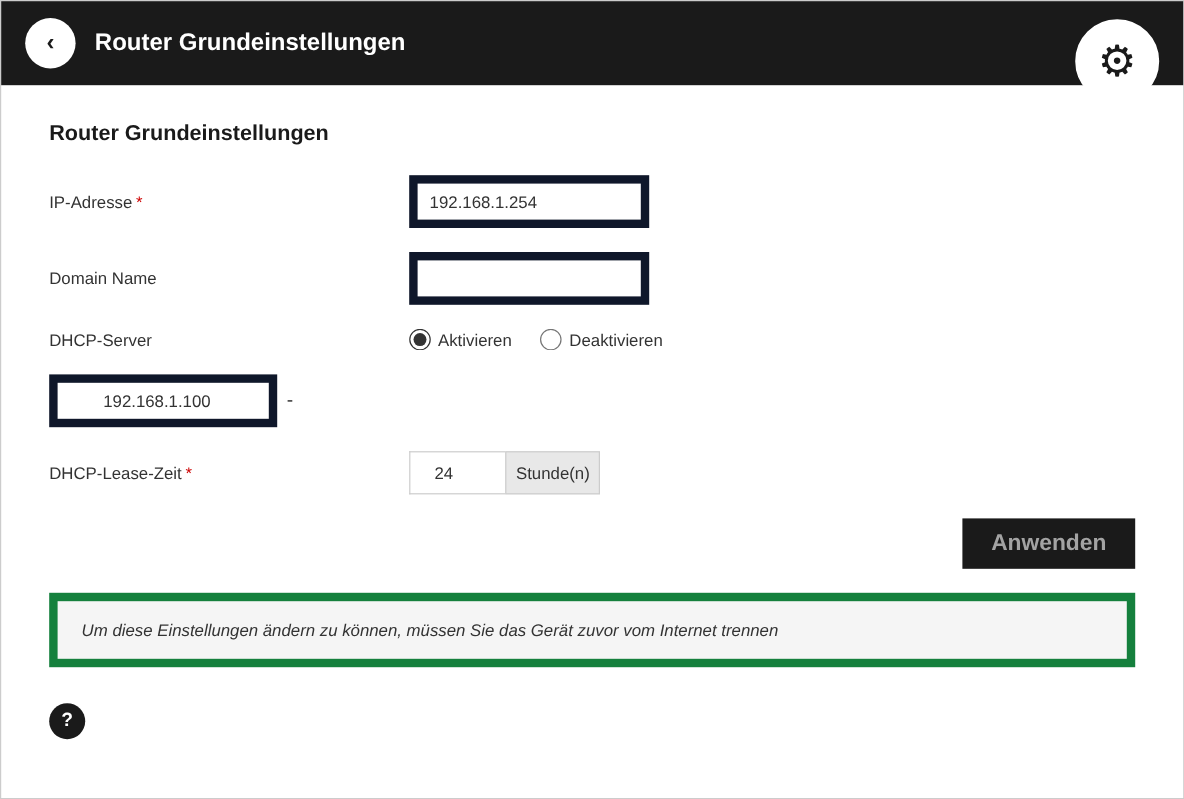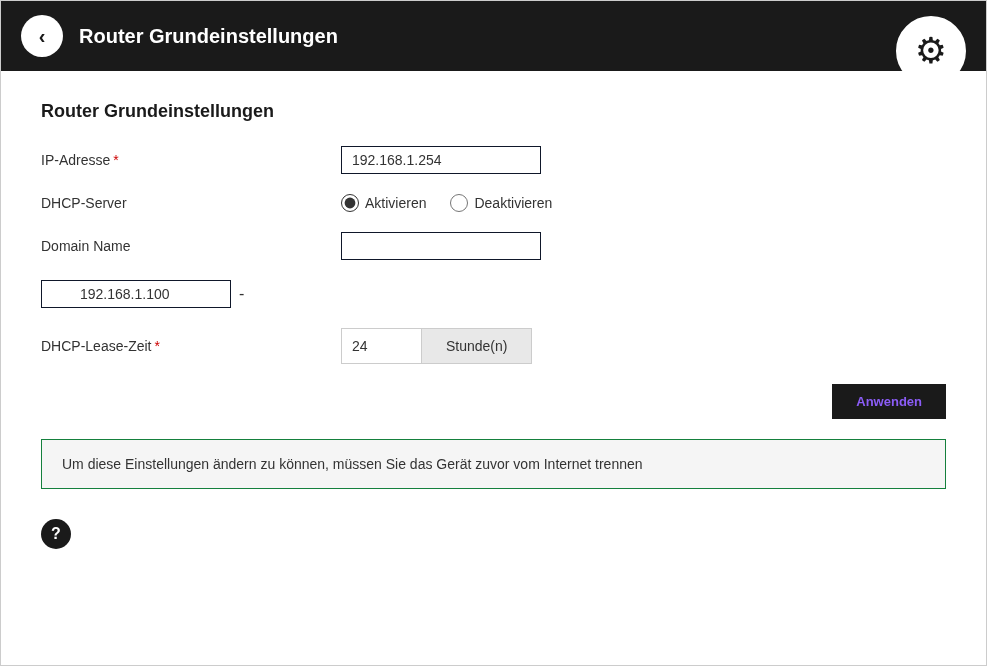--- a/index.html
+++ b/index.html
@@ -95,22 +95,22 @@
       font-size: 14px;
       color: #333;
       flex-shrink: 0;
     }
     .required-star {
       color: #cc0000;
       margin-left: 3px;
     }
     .form-input {
       width: 200px;
-      height: 28px;
-      border: 1px solid #0f172a;
+      height: 44px;
+      border: 7px solid #0f172a;
       padding: 0 10px;
       font-size: 14px;
       color: #333;
       outline: none;
     }
     .radio-group {
       display: flex;
       align-items: center;
       gap: 24px;
     }
@@ -143,57 +143,58 @@
     }
     .lease-group {
       display: flex;
       align-items: center;
     }
     .lease-input {
       width: 80px;
       height: 36px;
       border: 1px solid #ccc;
       border-right: none;
-      padding: 0 10px;
+      padding: 0 20px;
       font-size: 14px;
       color: #333;
       outline: none;
     }
     .lease-unit {
       height: 36px;
       background: #e8e8e8;
       border: 1px solid #ccc;
-      padding: 0 24px;
+      padding: 0 8px;
       font-size: 14px;
       color: #333;
       display: flex;
       align-items: center;
     }
     .apply-button-row {
       display: flex;
       justify-content: flex-end;
       margin-top: 10px;
       margin-bottom: 20px;
     }
     .apply-button {
       background: #1a1a1a;
-      color: #8b5cf6;
+      color: #a3a3a3;
       border: none;
       padding: 10px 24px;
-      font-size: 13px;
+      font-size: 19px;
       cursor: pointer;
       font-weight: bold;
     }
     .info-box {
       background: #f5f5f5;
-      border: 1px solid #15803d;
+      border: 7px solid #15803d;
       padding: 16px 20px;
       font-size: 14px;
       color: #333;
       margin-bottom: 20px;
+      font-style: italic;
     }
     .help-section {
       display: flex;
       align-items: center;
       padding: 10px 0;
     }
     .help-button {
       width: 30px;
       height: 30px;
       border-radius: 50%;
@@ -228,45 +229,45 @@
   <div class="content">
     <div class="section-title">Router Grundeinstellungen</div>
 
     <div class="form-group">
       <div class="form-label">
         <span>IP-Adresse</span><span class="required-star">*</span>
       </div>
       <input class="form-input" type="text" value="192.168.1.254" style="">
     </div>
 
+
+    <div class="form-group">
+      <div class="form-label">
+        <span>Domain Name</span>
+      </div>
+      <input class="form-input" type="text" style="">
+    </div>
 
     <div class="form-group">
       <div class="form-label">
         <span>DHCP-Server</span>
       </div>
       <div class="radio-group">
         <label class="radio-label">
           <input class="radio-input" type="radio" name="dhcp" checked="" style="">
           <span>Aktivieren</span>
         </label>
         <label class="radio-label">
           <input class="radio-input" type="radio" name="dhcp" style="">
           <span>Deaktivieren</span>
         </label>
       </div>
     </div>
 
     <div class="form-group">
-      <div class="form-label">
-        <span>Domain Name</span>
-      </div>
-      <input class="form-input" type="text" style="">
-    </div>
-
-    <div class="form-group">
       <div class="dhcp-pool-group">
         <input class="form-input" type="text" value="192.168.1.100" style="">
         <span class="dhcp-pool-separator">-</span>
       </div>
     </div>
 
     <div class="form-group">
       <div class="form-label">
         <span>DHCP-Lease-Zeit</span><span class="required-star">*</span>
       </div>

